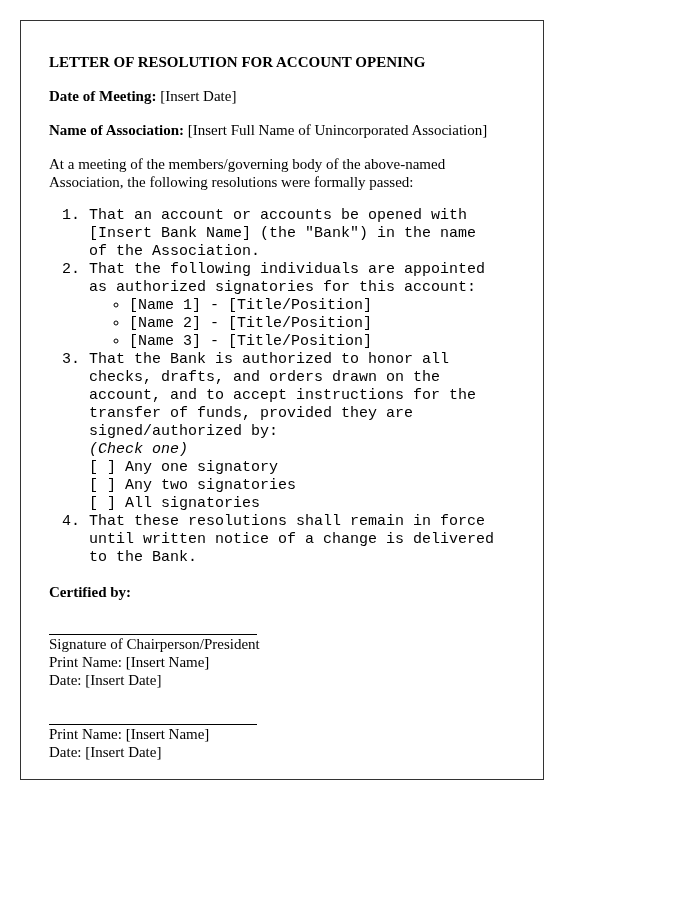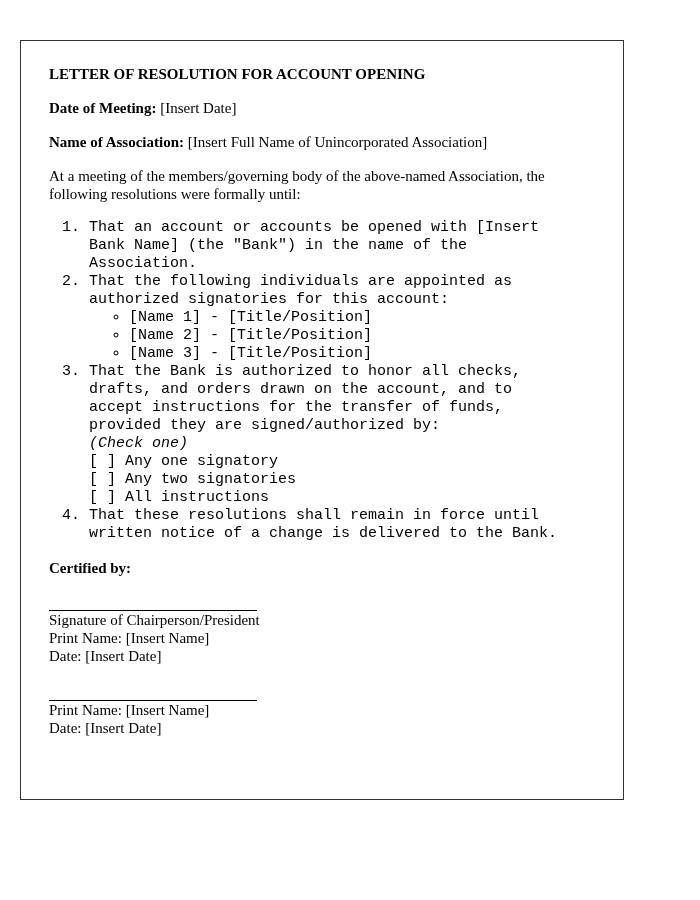--- a/index.html
+++ b/index.html
@@ -13,26 +13,25 @@
       position: relative;
       font-family: "Liberation Serif", "DejaVu Serif", serif;
       font-size: 15px;
       line-height: 18px;
       color: #000000;
     }
     .page {
       position: absolute;
       left: 20px;
       top: 20px;
-      width: 604px;
+      width: 524px;
       height: 760px;
       border: 1px solid #333333;
       box-sizing: border-box;
-      padding: 24px 28px 0 28px;
-      margin-top: 20px;
+      padding: 32px 28px 0 28px;
     }
     .title {
       font-weight: bold;
       font-size: 15px;
       margin: 0 0 16px 0;
       line-height: 18px;
     }
     .field {
       margin: 0 0 16px 0;
     }
@@ -81,40 +80,40 @@
   <div class="field">
     <b>Date of Meeting:</b>
     <span>[Insert Date]</span>
   </div>
 
   <div class="field">
     <b>Name of Association:</b>
     <span>[Insert Full Name of Unincorporated Association]</span>
   </div>
 
-  <div class="intro">At a meeting of the members/governing body of the above-named Association, the following resolutions were formally until:</div>
+  <div class="intro">At a meeting of the members/governing body of the above-named Association, the following resolutions were formally passed:</div>
 
   <ol class="resolutions">
     <li>
       <span>That an account or accounts be opened with [Insert Bank Name] (the "Bank") in the name of the Association.</span>
     </li>
     <li>
       <span>That the following individuals are appointed as authorized signatories for this account:</span>
       <ul class="signatories">
         <li>[Name 1] - [Title/Position]</li>
         <li>[Name 2] - [Title/Position]</li>
         <li>[Name 3] - [Title/Position]</li>
       </ul>
     </li>
     <li>
       <span>That the Bank is authorized to honor all checks, drafts, and orders drawn on the account, and to accept instructions for the transfer of funds, provided they are signed/authorized by:</span><br>
       <span class="check-note">(Check one)</span><br>
       <span>[ ] Any one signatory</span><br>
       <span>[ ] Any two signatories</span><br>
-      <span>[ ] All instructions</span>
+      <span>[ ] All signatories</span>
     </li>
     <li>
       <span>That these resolutions shall remain in force until written notice of a change is delivered to the Bank.</span>
     </li>
   </ol>
 
   <div class="cert-label">Certified by:</div>
 
   <div class="sig-block">
     <div class="sig-line"></div>

